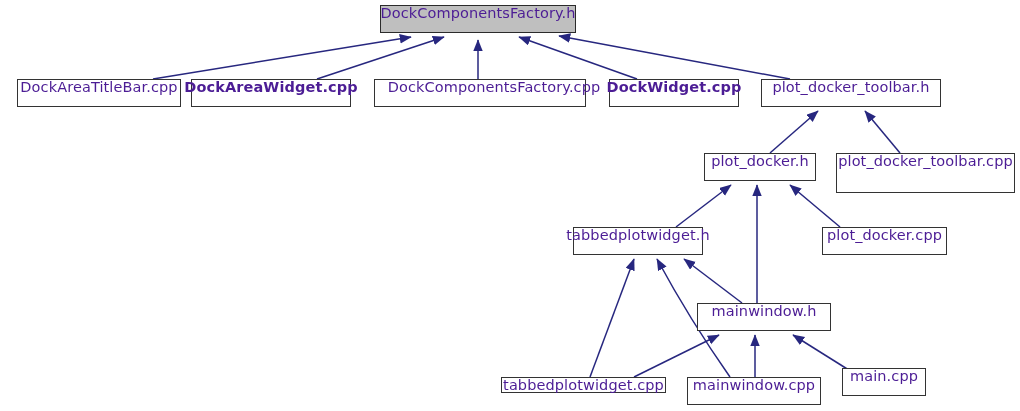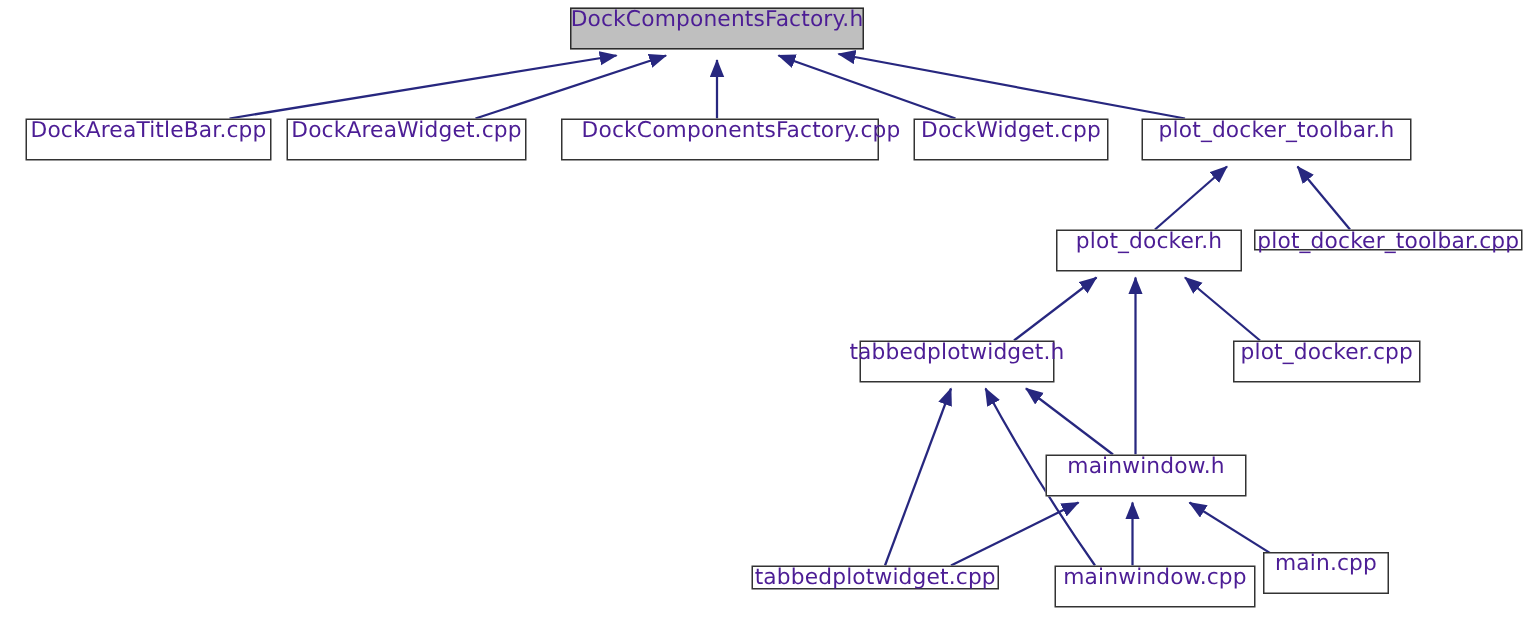--- a/index.html
+++ b/index.html
@@ -74,51 +74,51 @@
       </g>
   </svg>
 
   <div id="nodes-group">
       <div class="node highlight" style="left: 380px; top: 5px; width: 196px; height: 28px;">
         <span>DockComponentsFactory.h</span>
       </div>
       <div class="node" style="left: 5px; top: 79px; width: 164px; height: 28px; margin-left: 12px;">
         <span>DockAreaTitleBar.cpp</span>
       </div>
-      <div class="node" style="left: 191px; top: 79px; width: 160px; height: 28px;">
+      <div class="node" style="left: 191px; top: 79px; width: 160px; height: 28px; font-weight: bold;">
         <span>DockAreaWidget.cpp</span>
       </div>
       <div class="node" style="left: 374px; top: 79px; width: 212px; height: 28px; padding-left: 28px;">
         <span>DockComponentsFactory.cpp</span>
       </div>
-      <div class="node" style="left: 609px; top: 79px; width: 130px; height: 28px;">
+      <div class="node" style="left: 609px; top: 79px; width: 130px; height: 28px; font-weight: bold;">
         <span>DockWidget.cpp</span>
       </div>
       <div class="node" style="left: 761px; top: 79px; width: 180px; height: 28px;">
         <span>plot_docker_toolbar.h</span>
       </div>
-      <div class="node" style="left: 704px; top: 153px; width: 124px; height: 28px;">
+      <div class="node" style="left: 704px; top: 153px; width: 112px; height: 28px;">
         <span>plot_docker.h</span>
       </div>
-      <div class="node" style="left: 836px; top: 153px; width: 179px; height: 14px;">
+      <div class="node" style="left: 836px; top: 153px; width: 179px; height: 40px;">
         <span>plot_docker_toolbar.cpp</span>
       </div>
       <div class="node" style="left: 573px; top: 227px; width: 130px; height: 28px;">
         <span>tabbedplotwidget.h</span>
       </div>
       <div class="node" style="left: 796px; top: 227px; width: 125px; height: 28px; margin-left: 26px;">
         <span>plot_docker.cpp</span>
       </div>
       <div class="node" style="left: 697px; top: 303px; width: 134px; height: 28px;">
         <span>mainwindow.h</span>
       </div>
       <div class="node" style="left: 501px; top: 377px; width: 165px; height: 16px;">
         <span>tabbedplotwidget.cpp</span>
       </div>
-      <div class="node" style="left: 687px; top: 377px; width: 134px; height: 28px; margin-left: 16px;">
+      <div class="node" style="left: 687px; top: 377px; width: 134px; height: 28px;">
         <span>mainwindow.cpp</span>
       </div>
       <div class="node" style="left: 842px; top: 368px; width: 84px; height: 28px;">
         <span>main.cpp</span>
       </div>
     </div>
 
 </div>
 
 </body></html>

